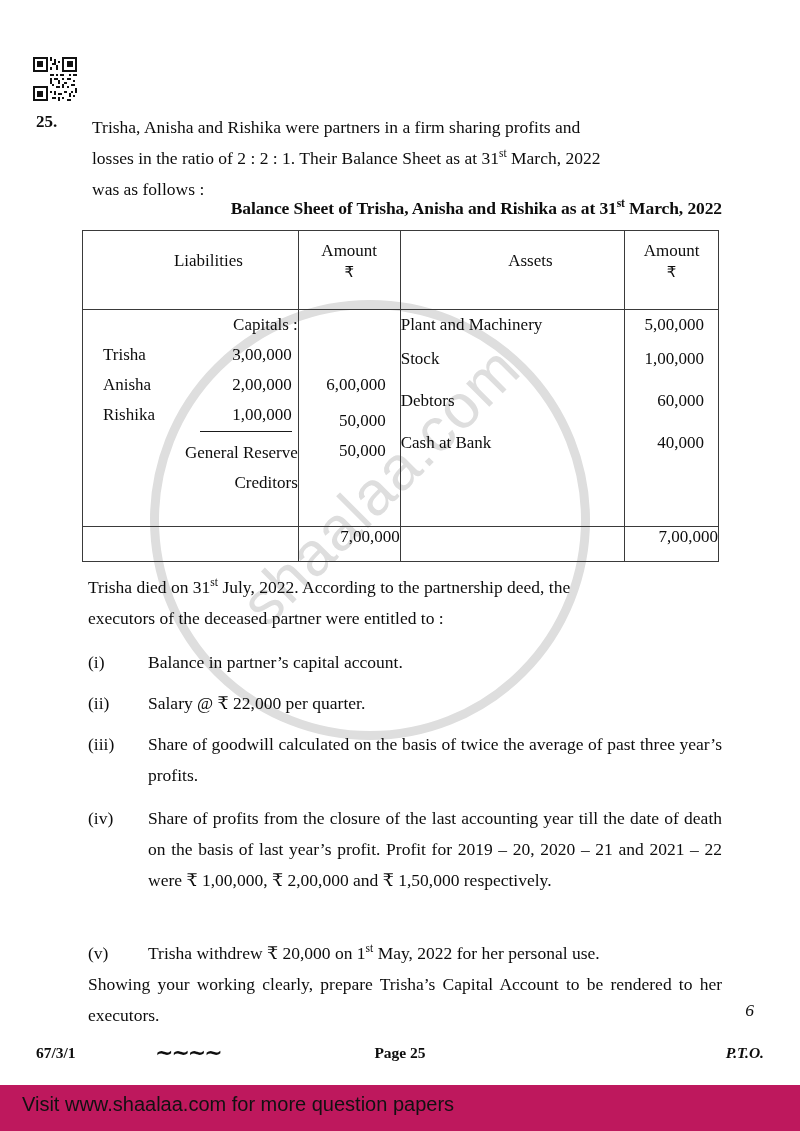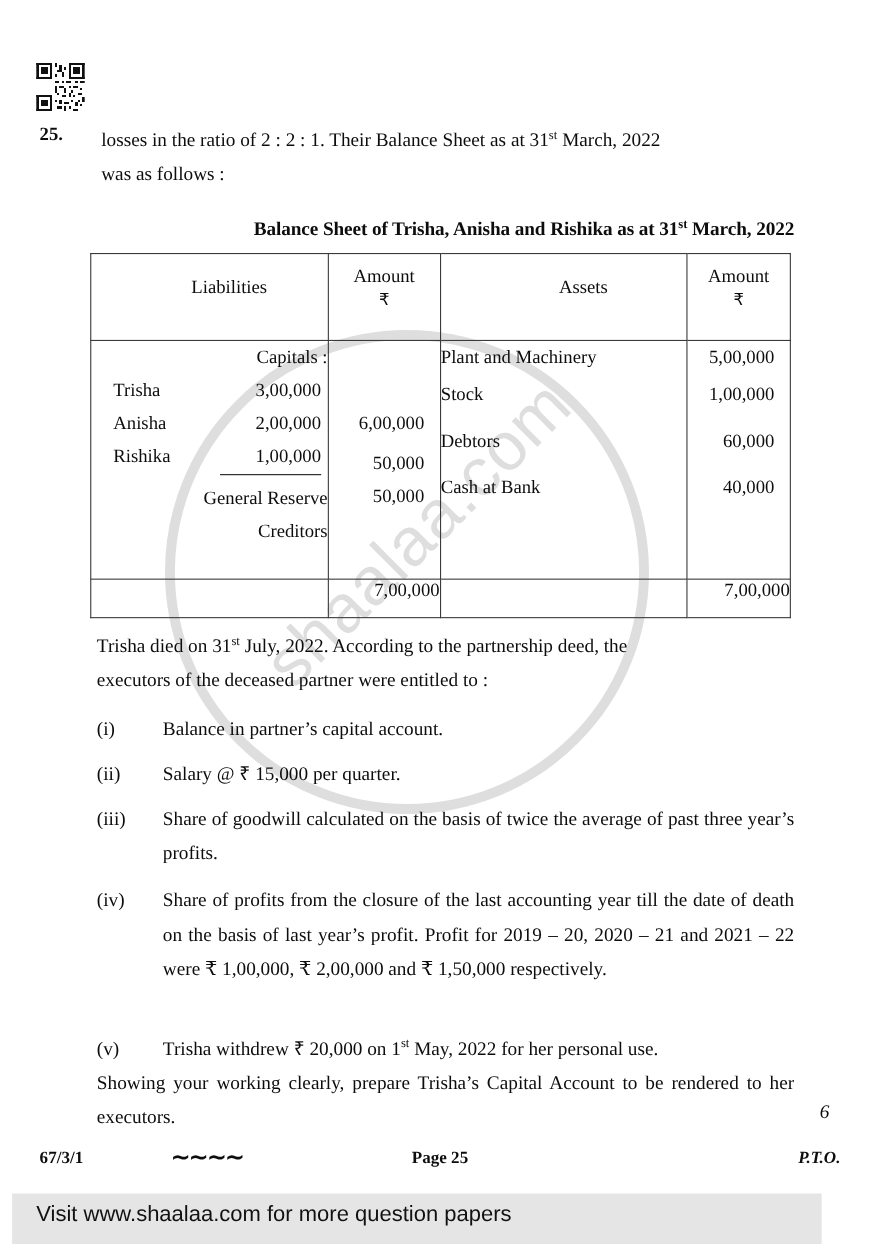--- a/index.html
+++ b/index.html
@@ -217,21 +217,21 @@
     position: absolute;
     left: 0;
     top: 0;
     width: 52px;
   }
   .item .itext {
     margin-left: 60px;
     text-align: justify;
     text-align-last: left;
   }
-  .item .itext.plain { text-align: right; text-align-last: left; font-family: Liberation Serif, serif; }
+  .item .itext.plain { text-align: right; text-align-last: left; }
 
   .i1 { top: 647px; }
   .i2 { top: 688px; }
   .i3 { top: 729px; }
   .i4 { top: 803px; }
   .i5 { top: 938px; }
 
   .p-closing {
     position: absolute;
     left: 88px;
@@ -284,25 +284,25 @@
   .footer .pto {
     position: absolute;
     right: 36px; top: 2px;
     font-style: italic;
     font-weight: bold;
     font-size: 15.5px;
   }
 
   .banner {
     position: absolute;
-    left: 11px;
+    left: 0;
     top: 1085px;
-    width: 736px;
+    width: 800px;
     height: 46px;
-    background: #e5e5e5;
+    background: #be185d;
   }
   .banner .btext {
     position: absolute;
     left: 22px;
     top: 8px;
     font-family: "Liberation Sans", sans-serif;
     font-size: 20px;
     color: #111;
   }
 </style>
@@ -373,20 +373,21 @@
         <rect x="18" y="16" width="1" height="1"></rect>
       </g>
     </svg>
   </div>
 
   <div class="content">
 
     <div class="qnum-row">
       <div class="qnum">25.</div>
       <div class="qbody">
+        <div>Trisha, Anisha and Rishika were partners in a firm sharing profits and</div>
         <div><span>losses in the ratio of 2 : 2 : 1. Their Balance Sheet as at 31</span><sup>st</sup><span> March, 2022</span></div>
         <div class="last-line">was as follows :</div>
       </div>
     </div>
 
     <div class="table-title"><span>Balance Sheet of Trisha, Anisha and Rishika as at 31</span><sup>st</sup><span> March, 2022</span></div>
 
     <table class="bs-table">
       <colgroup>
         <col class="col-liab">
@@ -466,21 +467,21 @@
       <div style="text-align:left">executors of the deceased partner were entitled to :</div>
     </div>
 
     <div class="item i1">
       <span class="marker">(i)</span>
       <div class="itext plain">Balance in partner’s capital account.</div>
     </div>
 
     <div class="item i2">
       <span class="marker">(ii)</span>
-      <div class="itext plain">Salary @ ₹ 15,000 per quarter.</div>
+      <div class="itext plain">Salary @ ₹ 22,000 per quarter.</div>
     </div>
 
     <div class="item i3">
       <span class="marker">(iii)</span>
       <div class="itext">Share of goodwill calculated on the basis of twice the average of past three year’s profits.</div>
     </div>
 
     <div class="item i4">
       <span class="marker">(iv)</span>
       <div class="itext">Share of profits from the closure of the last accounting year till the date of death on the basis of last year’s profit. Profit for 2019 – 20, 2020 – 21 and 2021 – 22 were ₹ 1,00,000, ₹ 2,00,000 and ₹ 1,50,000 respectively.</div>

